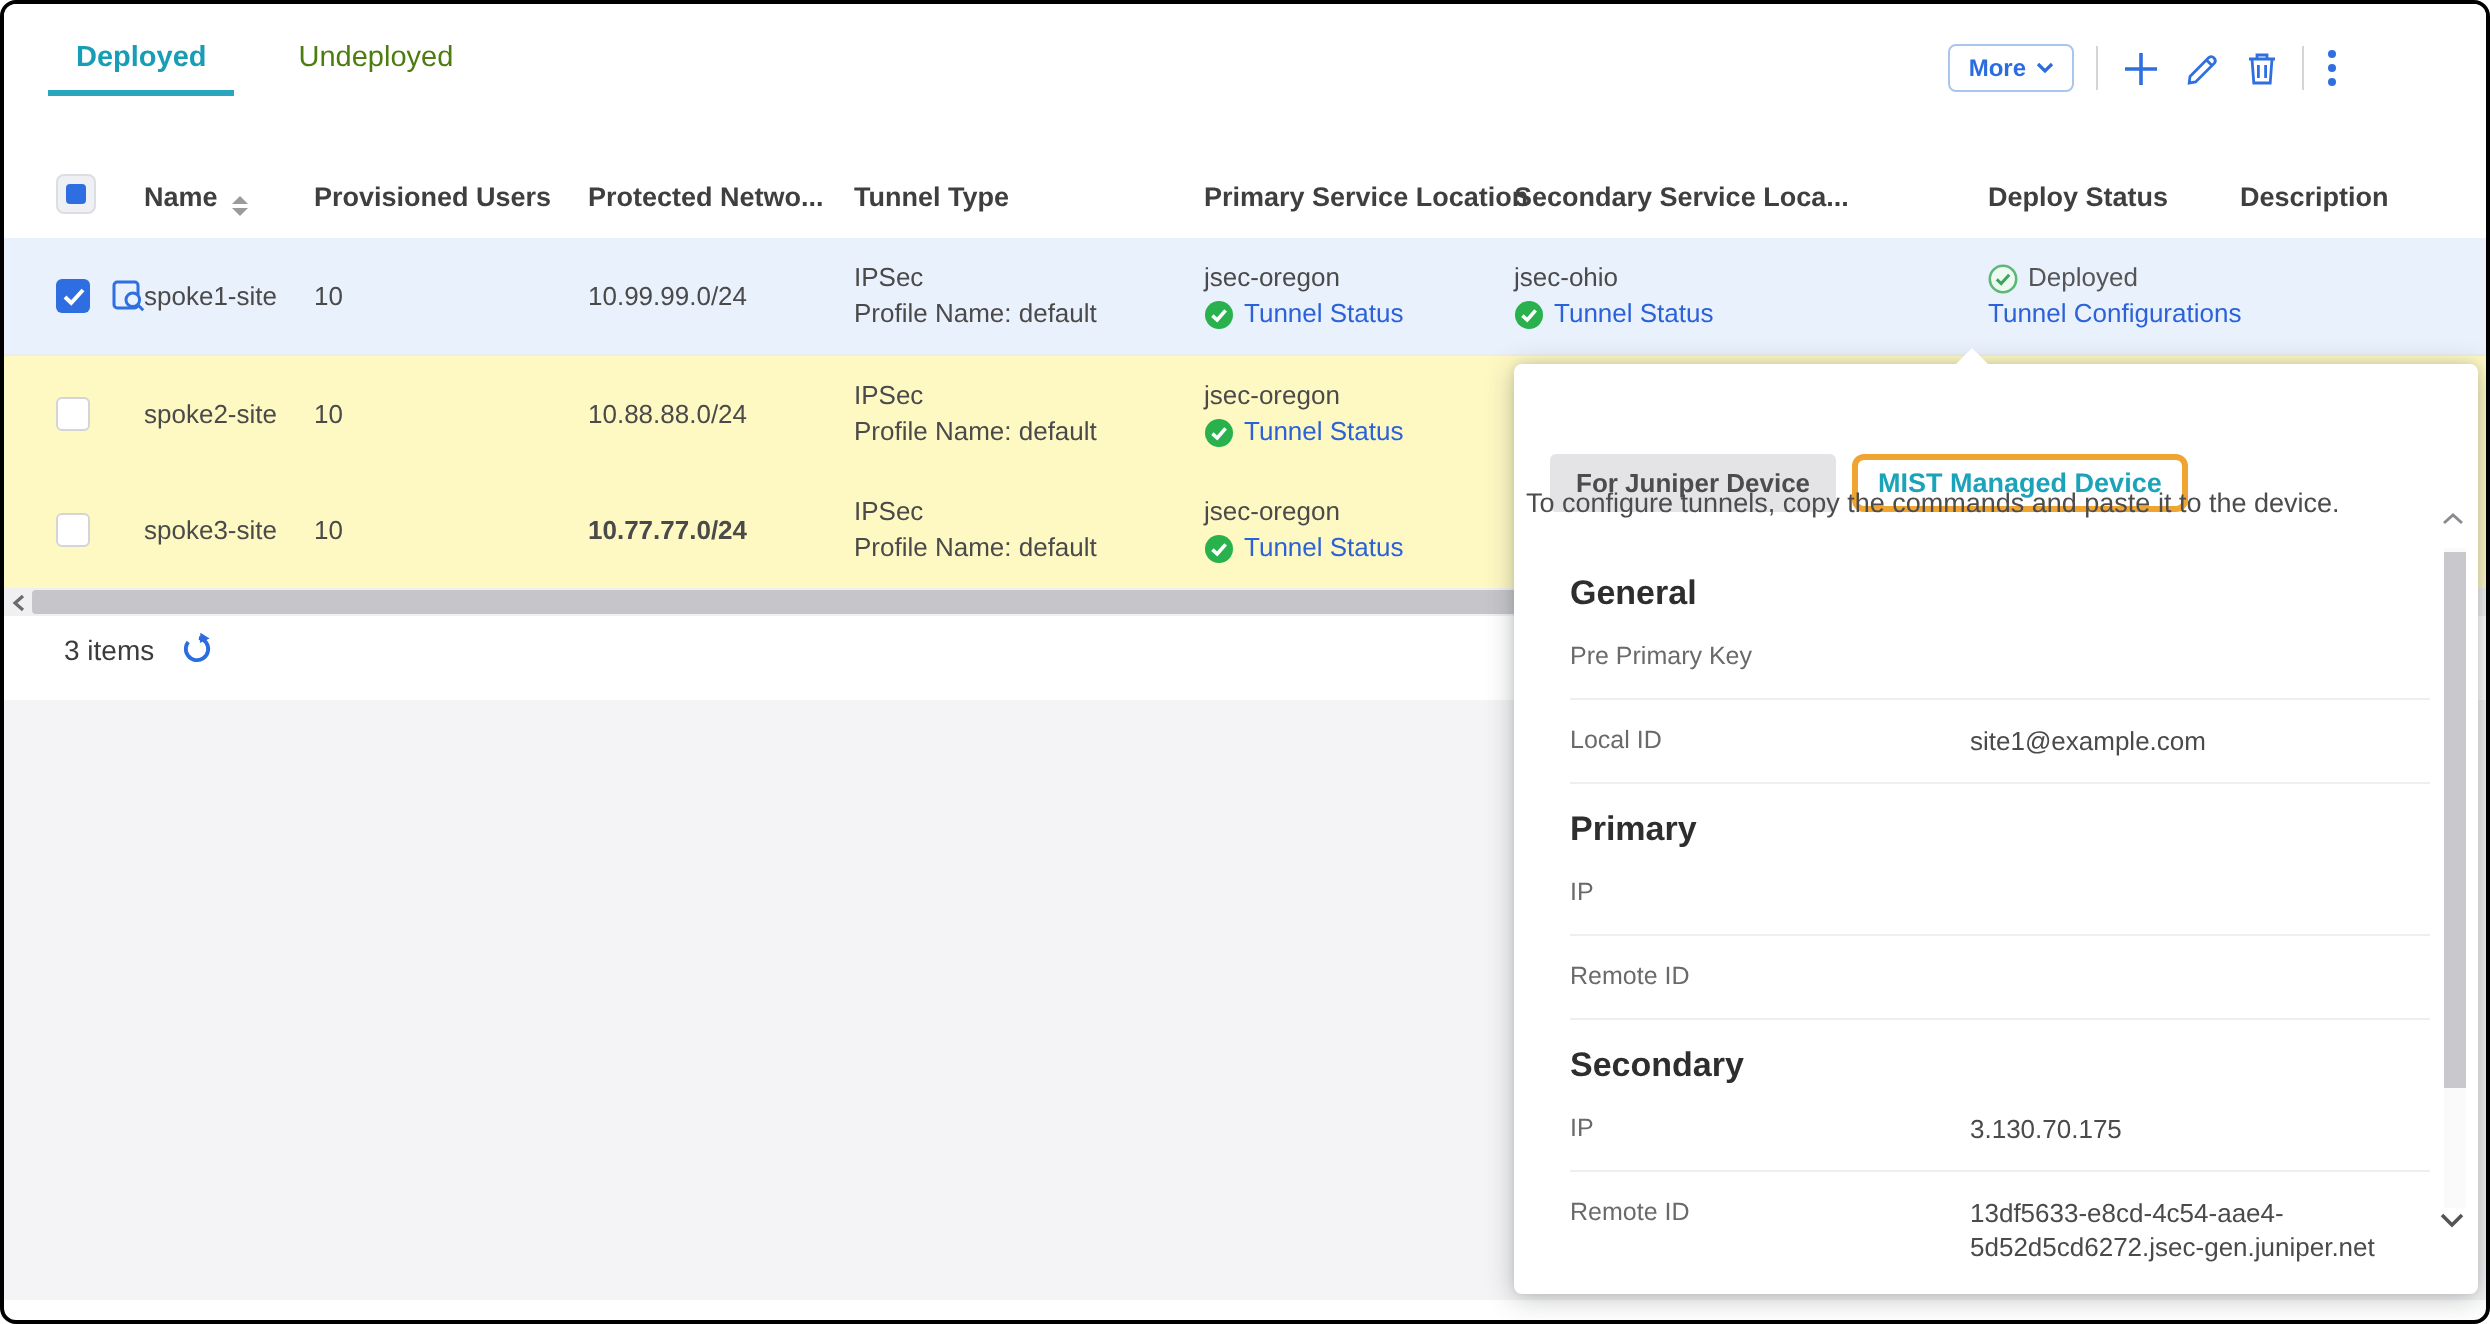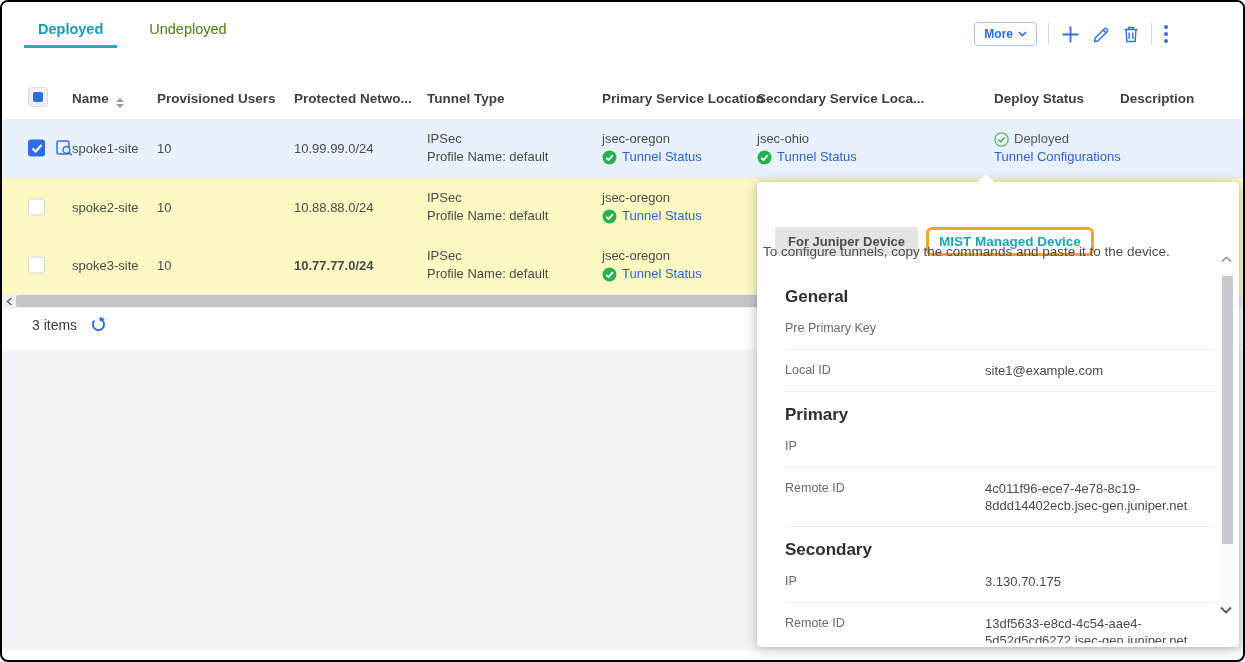--- a/index.html
+++ b/index.html
@@ -279,21 +279,20 @@
         <div class="p-label">Local ID</div>
         <div class="p-value">site1@example.com</div>
       </div>
 
       <div class="p-title">Primary</div>
       <div class="p-row">
         <div class="p-label">IP</div>
       </div>
       <div class="p-row">
         <div class="p-label">Remote ID</div>
-        <div class="p-value">4c011f96-ece7-4e78-8c19-8ddd14402ecb.jsec-gen.juniper.net</div>
       </div>
 
       <div class="p-title">Secondary</div>
       <div class="p-row">
         <div class="p-label">IP</div>
         <div class="p-value">3.130.70.175</div>
       </div>
       <div class="p-row" style="border-bottom:none;">
         <div class="p-label">Remote ID</div>
         <div class="p-value">13df5633-e8cd-4c54-aae4-5d52d5cd6272.jsec-gen.juniper.net</div>

